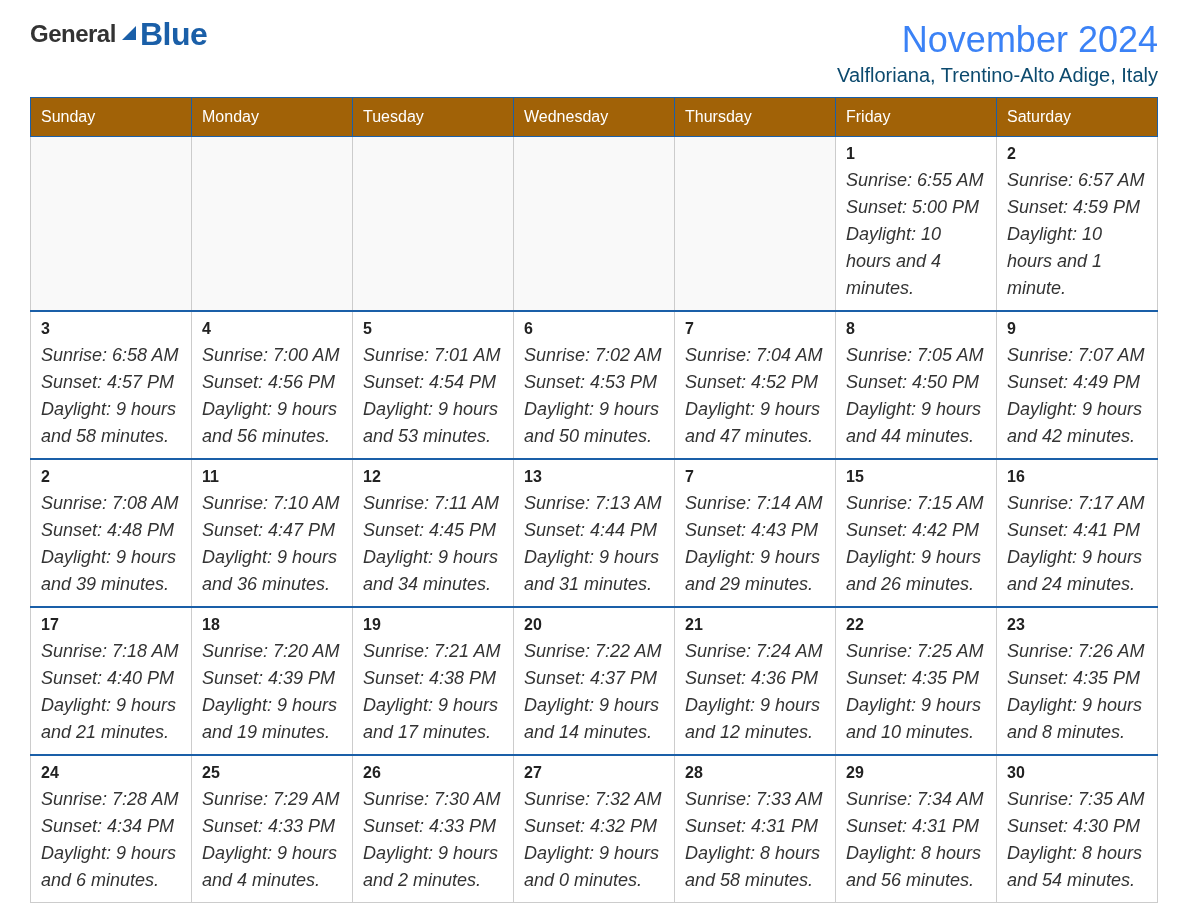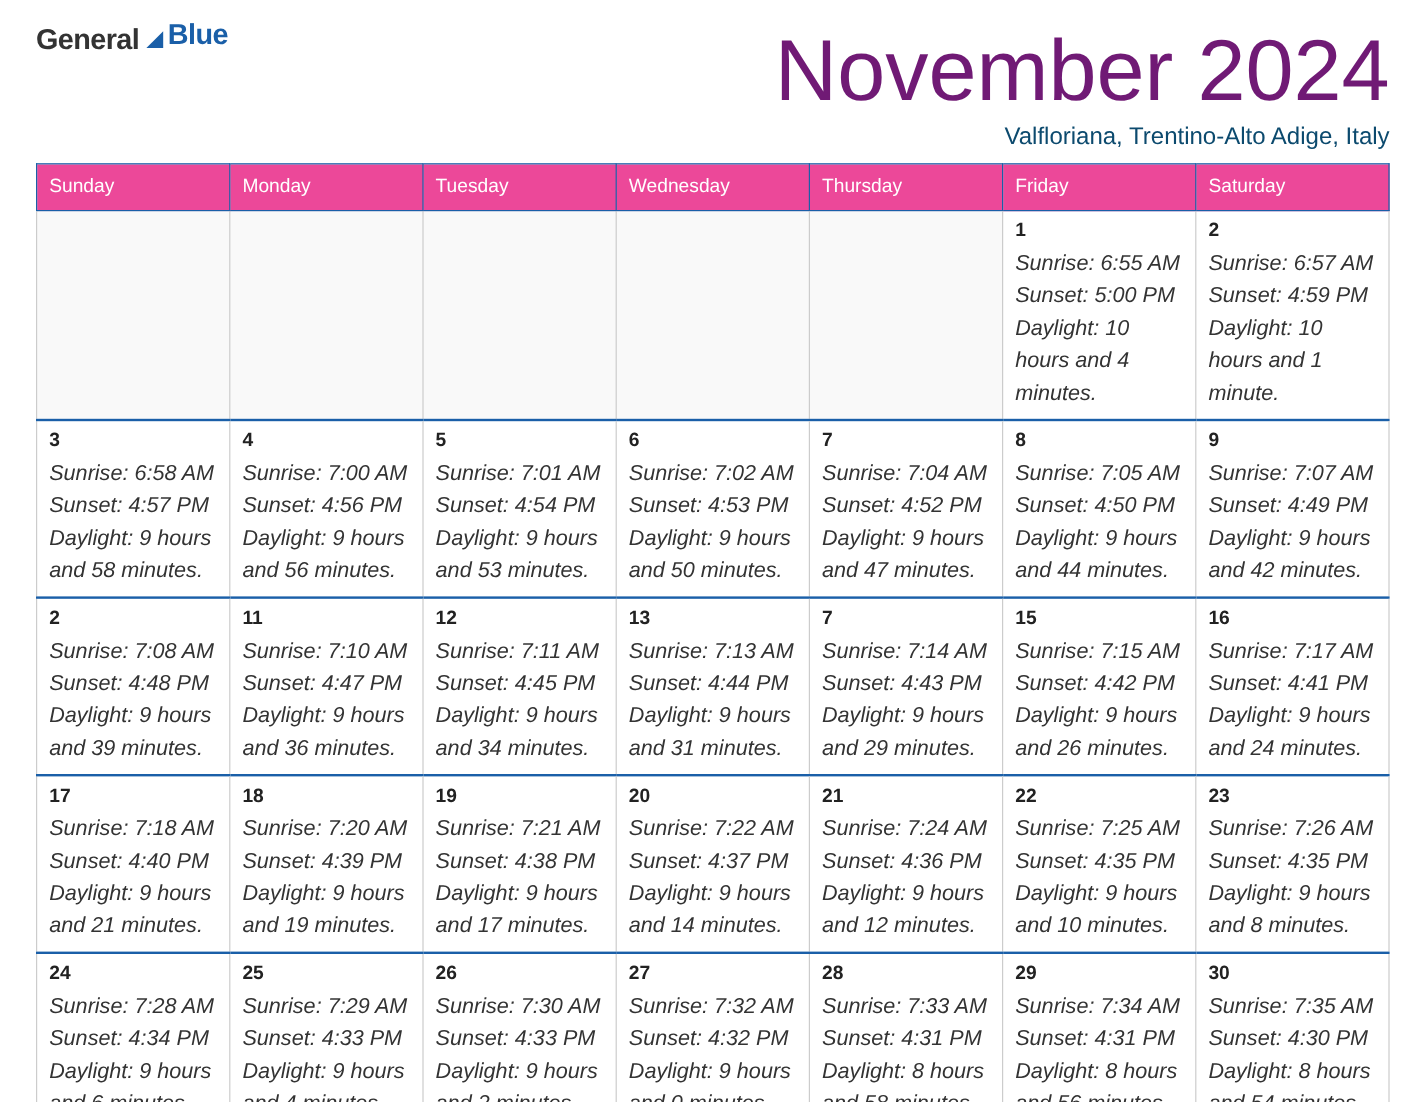--- a/index.html
+++ b/index.html
@@ -13,37 +13,37 @@
     .header-area {
       display: flex;
       justify-content: space-between;
       align-items: flex-start;
       margin-bottom: 10px;
     }
     .title-area {
       text-align: right;
     }
     .month-title {
-      font-size: 72px;
+      font-size: 36px;
       font-weight: normal;
-      color: #701a75;
+      color: #3b82f6;
       line-height: 1.1;
     }
     .subtitle {
       font-size: 20px;
       color: #0c4a6e;
       margin-top: 4px;
     }
     .calendar {
       width: 100%;
       border-collapse: collapse;
       margin-top: 10px;
     }
     .calendar th {
-      background-color: #ec4899;
+      background-color: #a16207;
       color: #fff;
       font-size: 16px;
       font-weight: normal;
       padding: 10px 10px;
       text-align: left;
       border: 1px solid #1a5fa8;
     }
     .calendar td {
       vertical-align: top;
       padding: 8px 10px;
@@ -92,21 +92,21 @@
 
 <div class="header-area">
   <div class="logo-wrapper">
     <div class="logo-line1">
       <span style="font-size:24px;font-weight:bold;color:#333;letter-spacing:-0.5px;">General</span>
       <svg width="22" height="22" viewBox="0 0 22 22" style="margin-left:2px;margin-top:-2px;">
         <polygon points="4,18 18,18 18,4" fill="#1a5fa8"></polygon>
       </svg>
     </div>
     <div class="logo-line2">
-      <span style="font-size:24px;font-weight:bold;color:#1a5fa8;letter-spacing:-0.5px;">Blue</span>
+      <span style="font-size:32px;font-weight:bold;color:#1a5fa8;letter-spacing:-0.5px;">Blue</span>
     </div>
   </div>
   <div class="title-area">
     <div class="month-title">November 2024</div>
     <div class="subtitle">Valfloriana, Trentino-Alto Adige, Italy</div>
   </div>
 </div>
 
 <table class="calendar">
   <thead>

